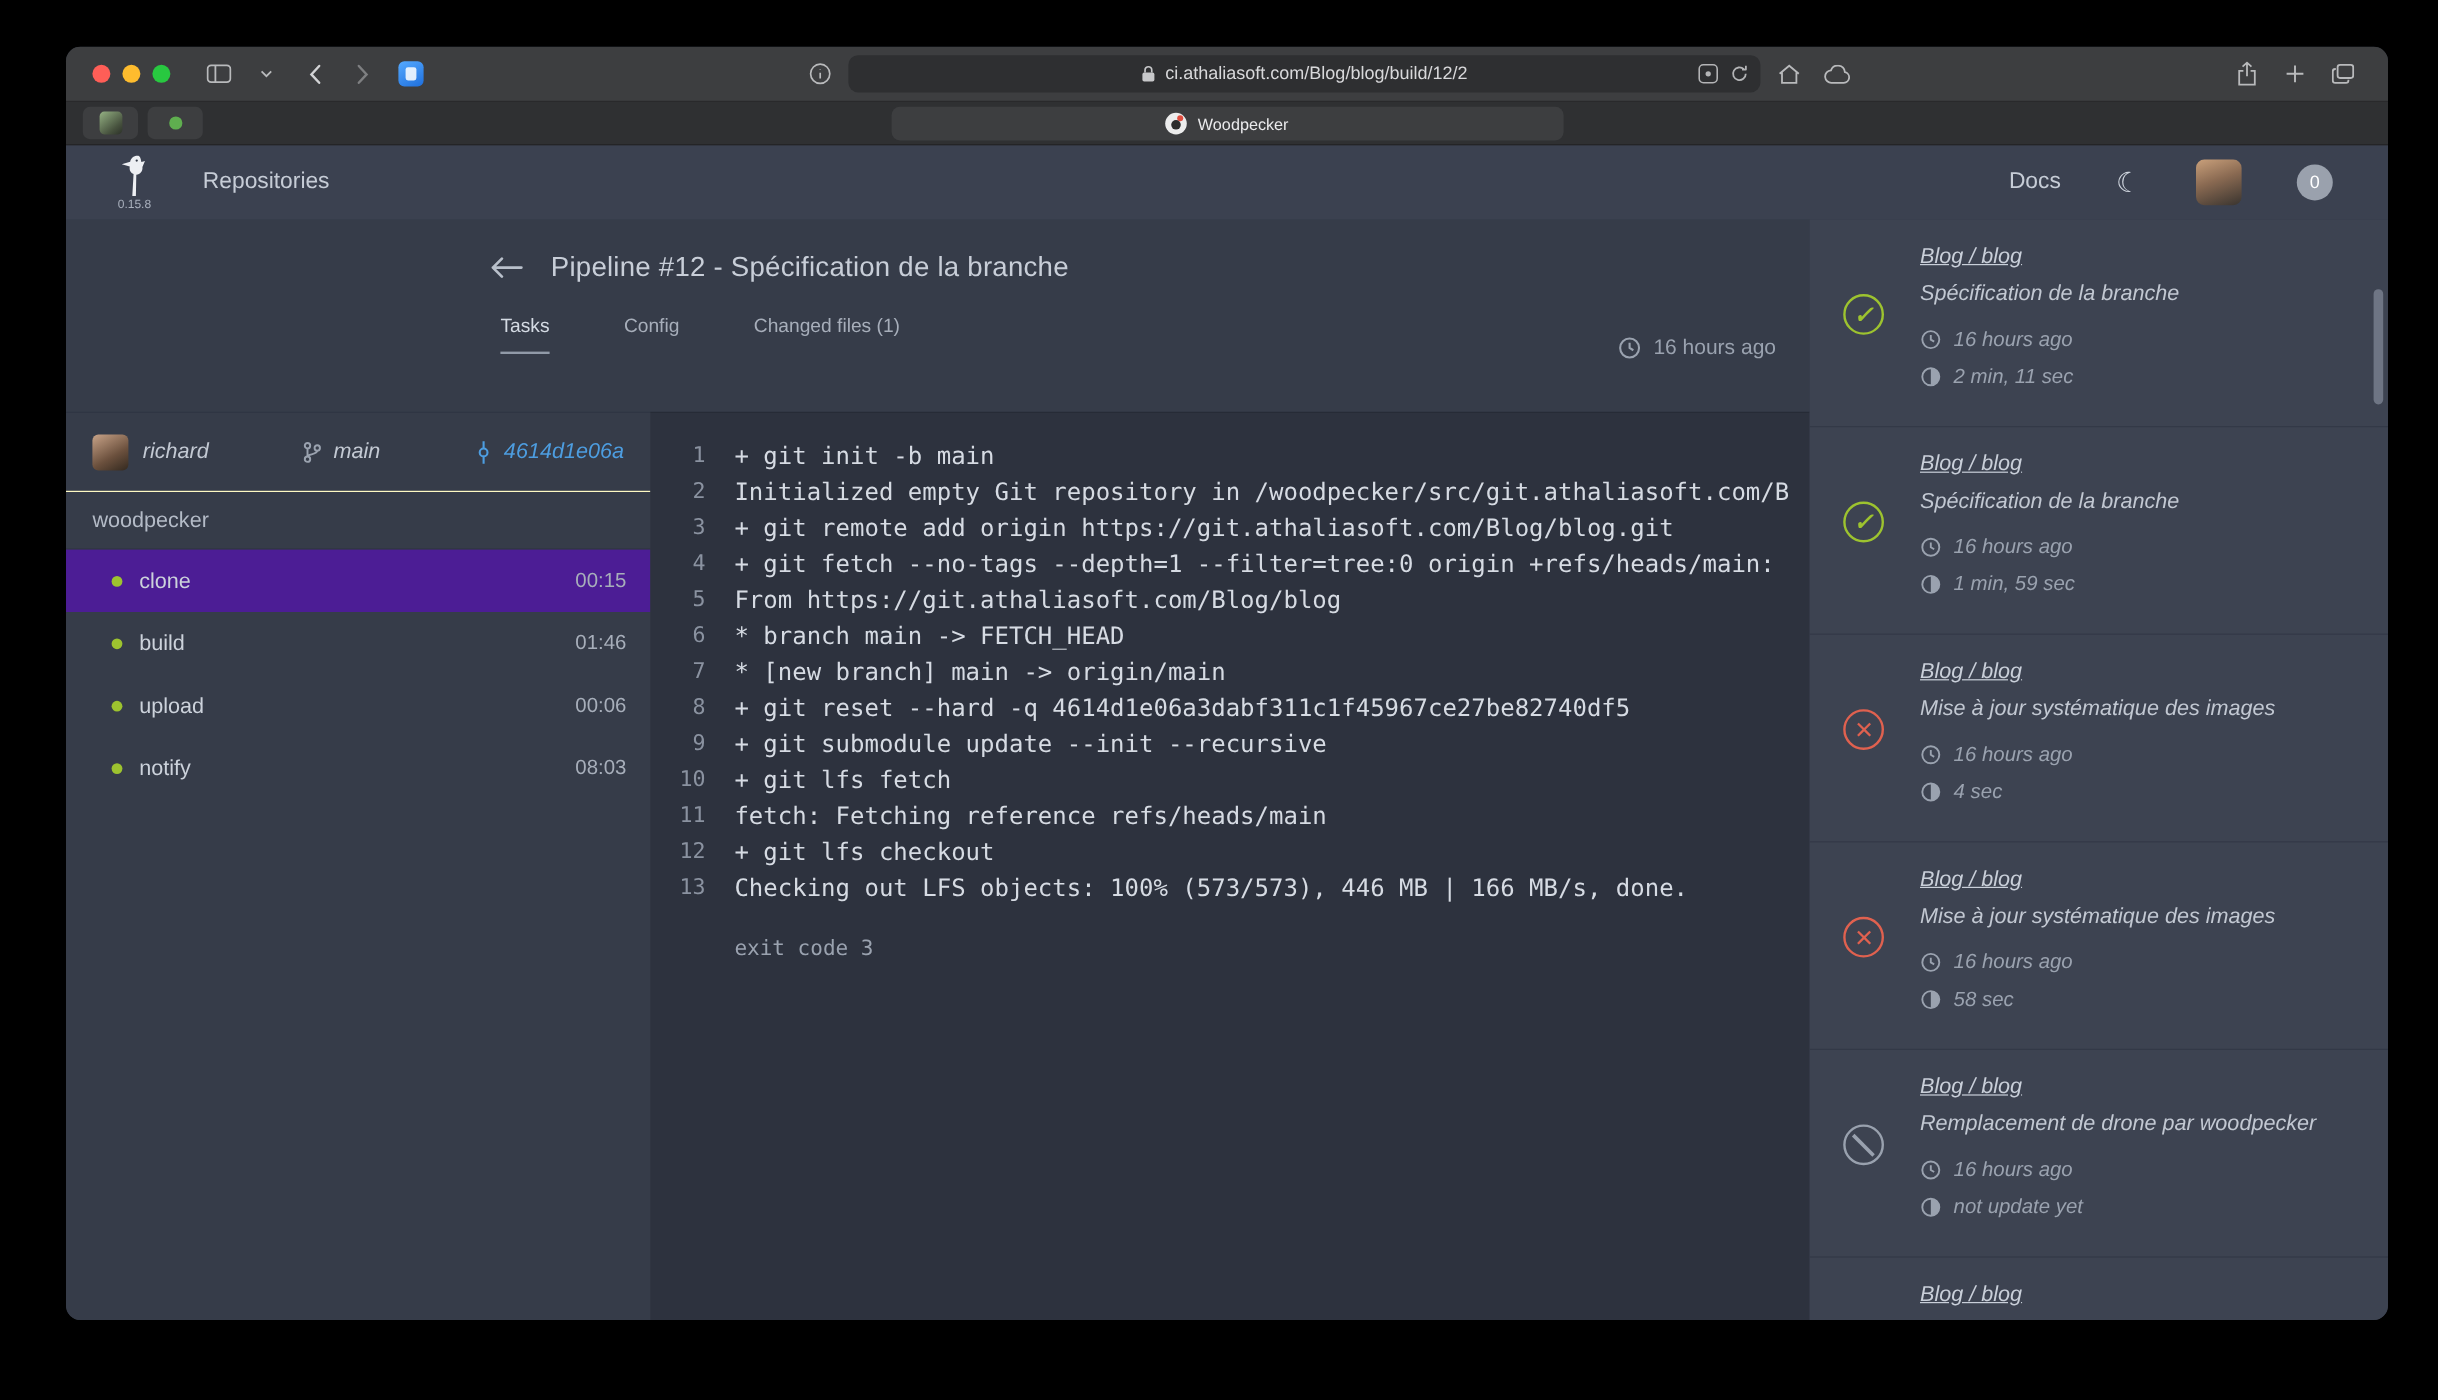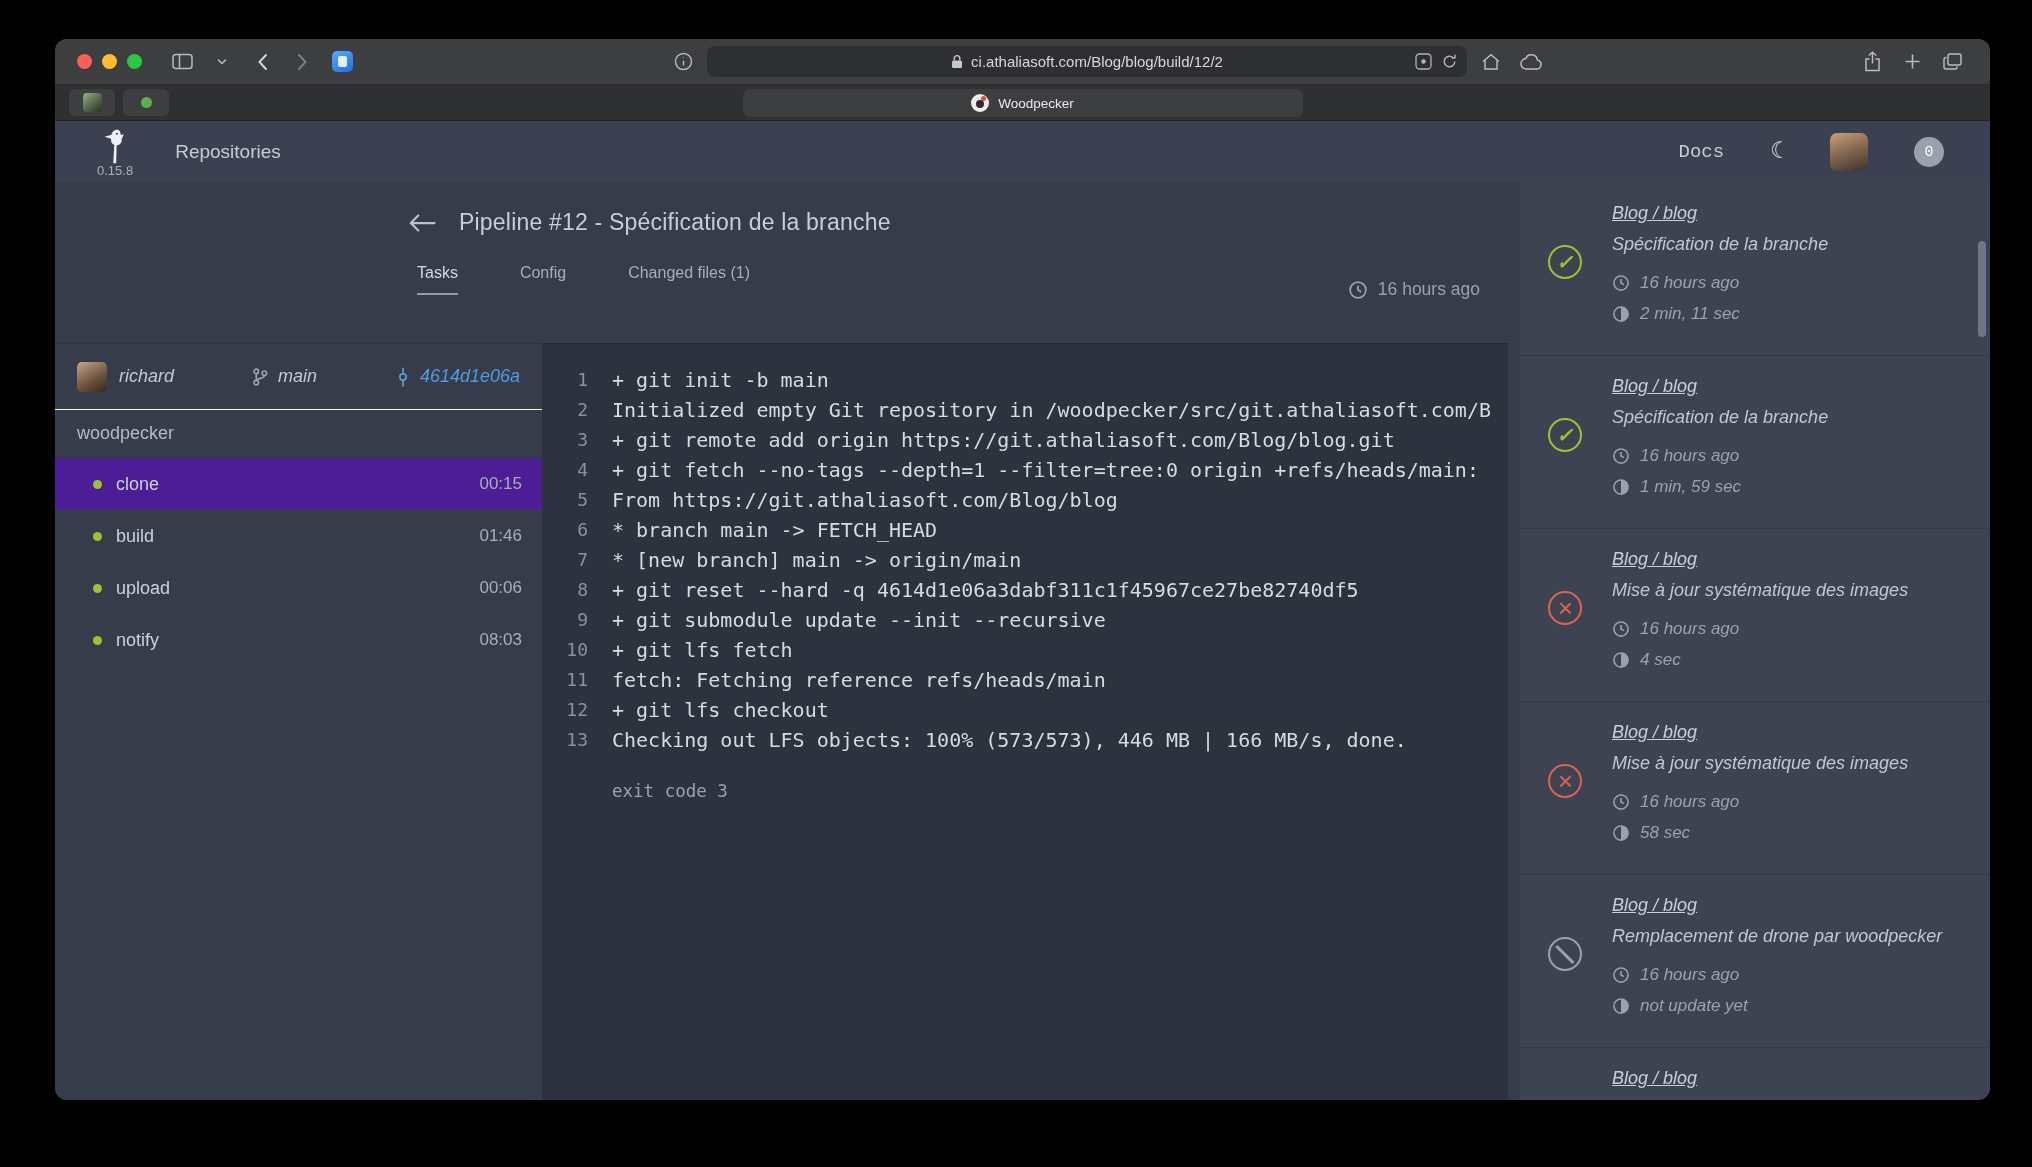--- a/index.html
+++ b/index.html
@@ -52,28 +52,28 @@
   }
   .favicon { width:18px; height:18px; border-radius:50%; background:#ececec; position:relative; }
   .favicon::after { content:""; position:absolute; left:5px; top:6px; width:8px; height:8px; border-radius:50%; background:#2c2c2c; }
   .favicon::before { content:""; position:absolute; right:3px; top:2px; width:5px; height:5px; border-radius:50%; background:#e04d3f; }
   
   .wp-header {
     height:62px; flex:0 0 auto; background:#3b4150;
     display:flex; align-items:center; padding:0 46px 0 42px;
   }
   .logo-block { display:flex; flex-direction:column; align-items:center; margin-right:42px; }
-  .version { font-size:13px; color:#a9b0bd; margin-top:0; line-height:12px; }
+  .version { font-size:10px; color:#a9b0bd; margin-top:0; line-height:12px; }
   .nav-label { color:#c6ccd6; font-size:19px; }
-  .header-right { margin-left:auto; display:flex; align-items:center; gap:46px;font-family:Liberation Mono, monospace; }
+  .header-right { margin-left:auto; display:flex; align-items:center; gap:46px; }
   .moon { color:#ced4dd; font-size:23px; line-height:23px; }
   .avatar-lg { width:38px; height:38px; border-radius:7px; background:linear-gradient(160deg,#c9a07b 0%,#8a6a52 45%,#39342f 100%); }
   .badge { width:30px; height:30px; border-radius:50%; background:#9aa1ad; color:#fff; display:flex; align-items:center; justify-content:center; font-size:15px; }
   
-  .wp-body { flex:1; display:flex; min-height:0;gap:12px; }
+  .wp-body { flex:1; display:flex; min-height:0; }
   .main-col { width:1453px; flex:0 0 auto; display:flex; flex-direction:column; min-height:0; }
   .pipeline-head { height:160px; flex:0 0 auto; background:#363c49; position:relative; padding:26px 24px 0 352px; }
   .ph-title { display:flex; align-items:center; gap:22px; }
   .ph-title h1 { margin:0; font-size:23px; font-weight:400; color:#c8ced8; letter-spacing:.2px; }
   .ph-tabs { display:flex; gap:62px; margin-top:28px; margin-left:10px; }
   .ph-tab { font-size:16px; color:#a7aeba; padding-bottom:11px; }
   .ph-tab.active { color:#d4dae3; border-bottom:2px solid #919aa8; }
   .ph-time { position:absolute; right:28px; top:96px; display:flex; align-items:center; gap:10px; color:#9aa2af; font-size:17.5px; }
   .content-row { flex:1; display:flex; min-height:0; }
   

